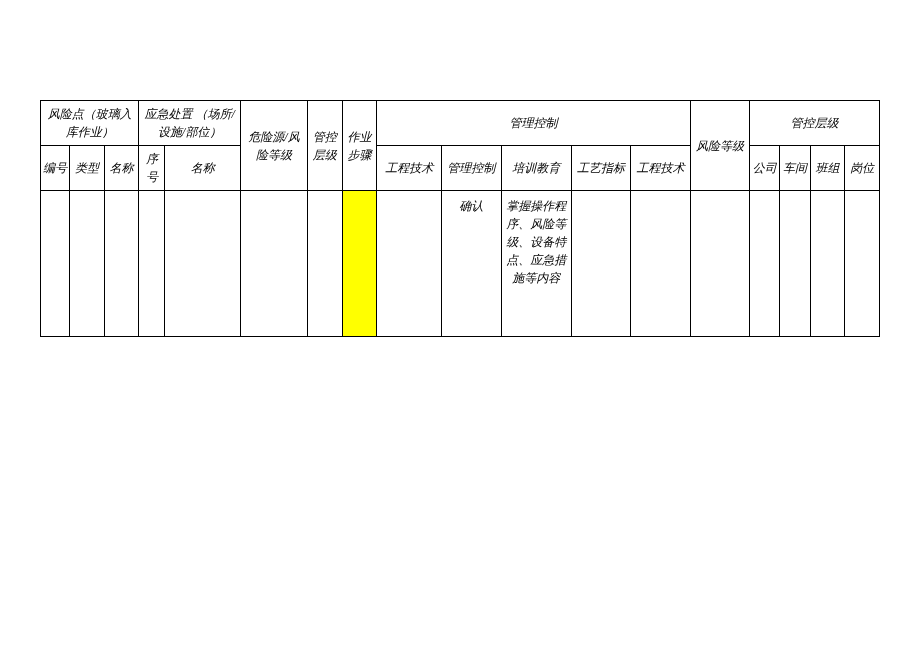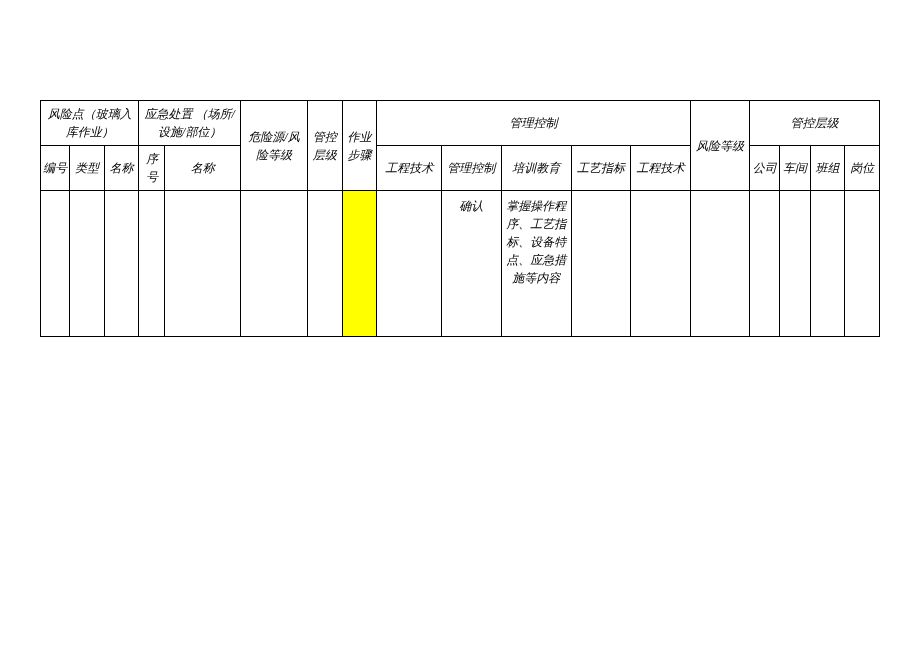--- a/index.html
+++ b/index.html
@@ -99,21 +99,21 @@
       <td class="blank"></td>
       <td class="blank"></td>
       <td class="blank"></td>
       <td class="blank"></td>
       <td class="blank"></td>
       <td class="blank"></td>
       <td class="blank"></td>
       <td class="yellow-cell blank"></td>
       <td class="blank"></td>
       <td>确认</td>
-      <td>掌握操作程序、工艺指标、设备特点、应急措施等内容</td>
+      <td>掌握操作程序、风险等级、设备特点、应急措施等内容</td>
       <td class="blank"></td>
       <td class="blank"></td>
       <td class="blank"></td>
       <td class="blank"></td>
       <td class="blank"></td>
       <td class="blank"></td>
       <td class="blank"></td>
     </tr>
   </tbody>
 </table>

